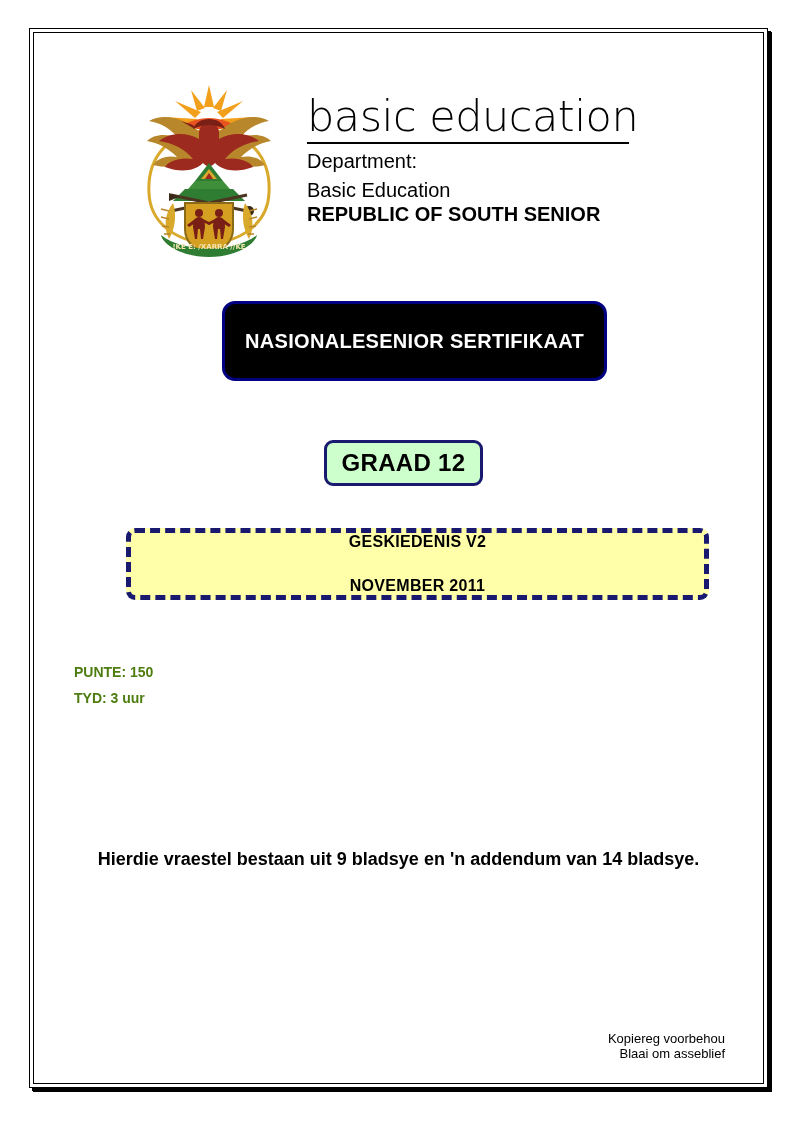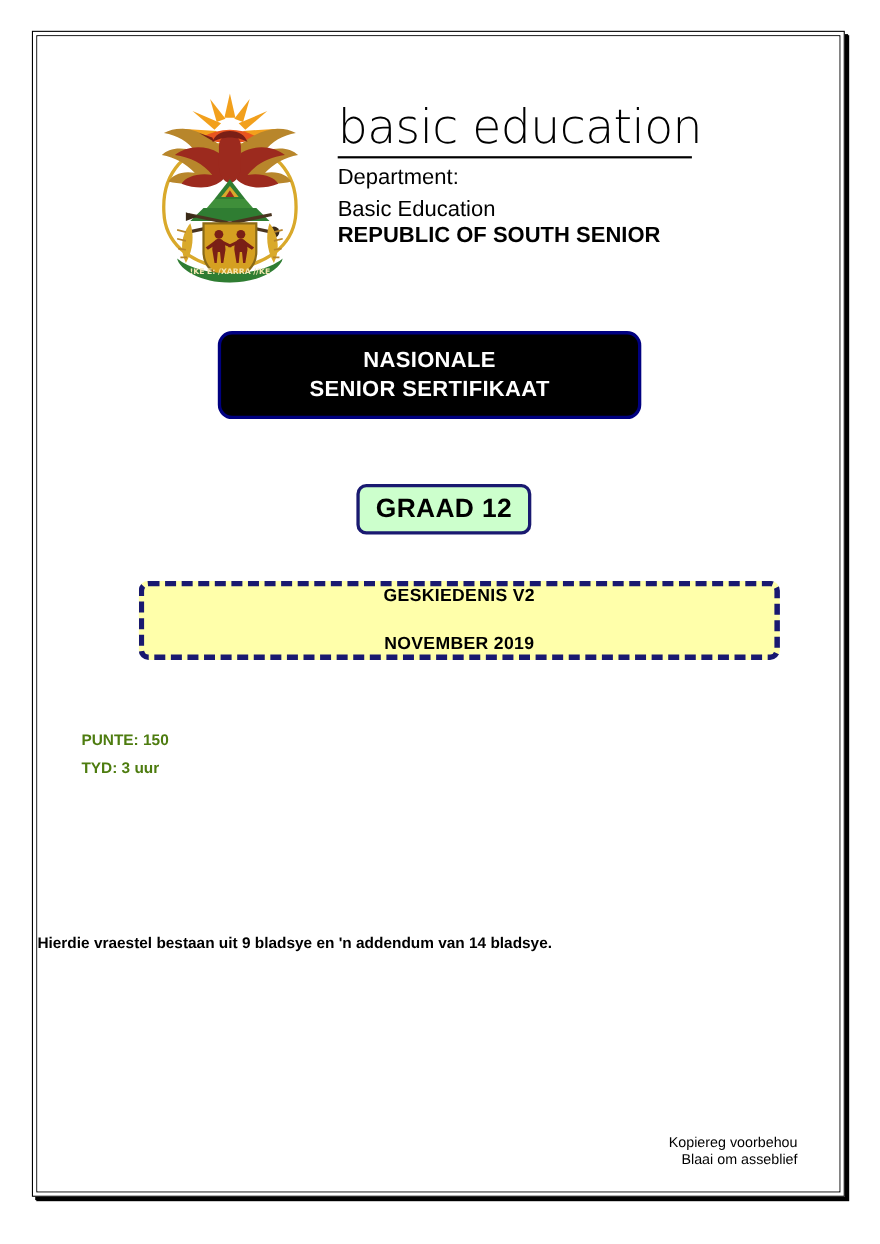--- a/index.html
+++ b/index.html
@@ -94,30 +94,30 @@
     font-size: 20px;
     line-height: 24px;
     font-weight: bold;
     color: #000;
     white-space: nowrap;
   }
 
   
   .nsc-box {
     position: absolute;
-    left: 164px;
+    left: 188px;
     top: 268px;
     width: 385px;
     height: 80px;
     background: #000000;
     border: 3px solid #000080;
     border-radius: 13px;
     box-sizing: border-box;
     display: flex;
-    flex-direction: column;
+    flex-direction: row;
     align-items: center;
     justify-content: center;
     color: #ffffff;
     font-weight: bold;
     font-size: 20px;
     line-height: 26px;
     text-align: center;
     letter-spacing: 0.3px;
   }
 
@@ -180,23 +180,23 @@
     line-height: 19px;
   }
   .meta-line.time { margin-top: 7px; }
 
   
   .statement {
     position: absolute;
     left: 0;
     right: 0;
     top: 816px;
-    text-align: left;
-    font-weight: bold;
-    font-size: 14px;
+    text-align: center;
+    font-weight: bold;
+    font-size: 18px;
     color: #000;
   }
 
   
   .footer {
     position: absolute;
     left: 40px;
     right: 38px;
     bottom: 22px;
     display: flex;
@@ -300,21 +300,21 @@
         <span>NASIONALE</span>
         <span>SENIOR SERTIFIKAAT</span>
       </div>
 
       <div class="grade-box">
         <span>GRAAD 12</span>
       </div>
 
       <div class="subject-box">
         <div class="subject-line">GESKIEDENIS V2</div>
-        <div class="subject-line second">NOVEMBER 2019</div>
+        <div class="subject-line second">NOVEMBER 2011</div>
       </div>
 
       <div class="meta">
         <div class="meta-line">PUNTE: 150</div>
         <div class="meta-line time">TYD: 3 uur</div>
       </div>
 
       <div class="statement">Hierdie vraestel bestaan uit 9 bladsye en 'n addendum van 14 bladsye.</div>
 
       <div class="footer">

